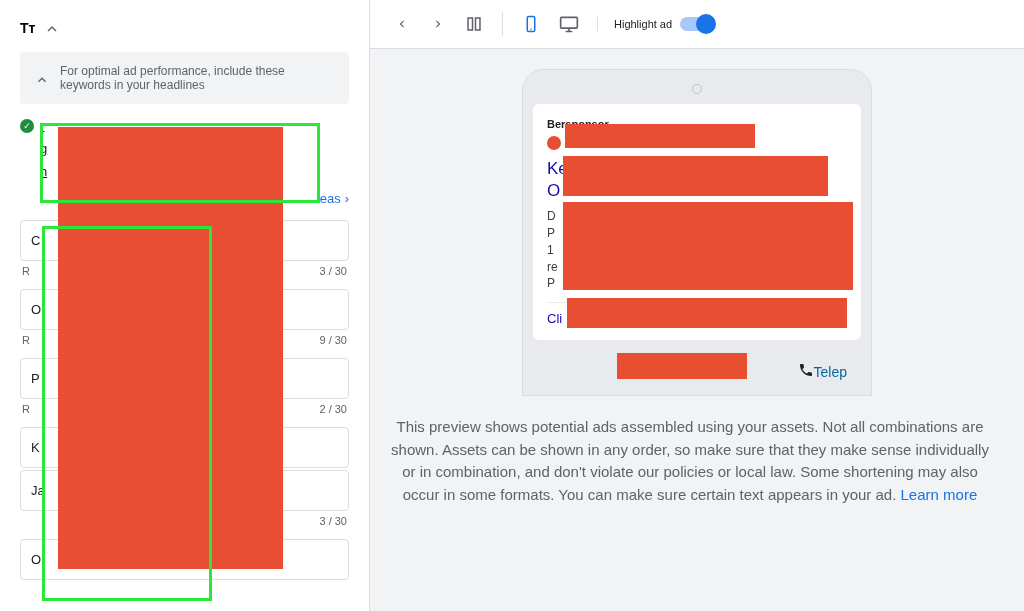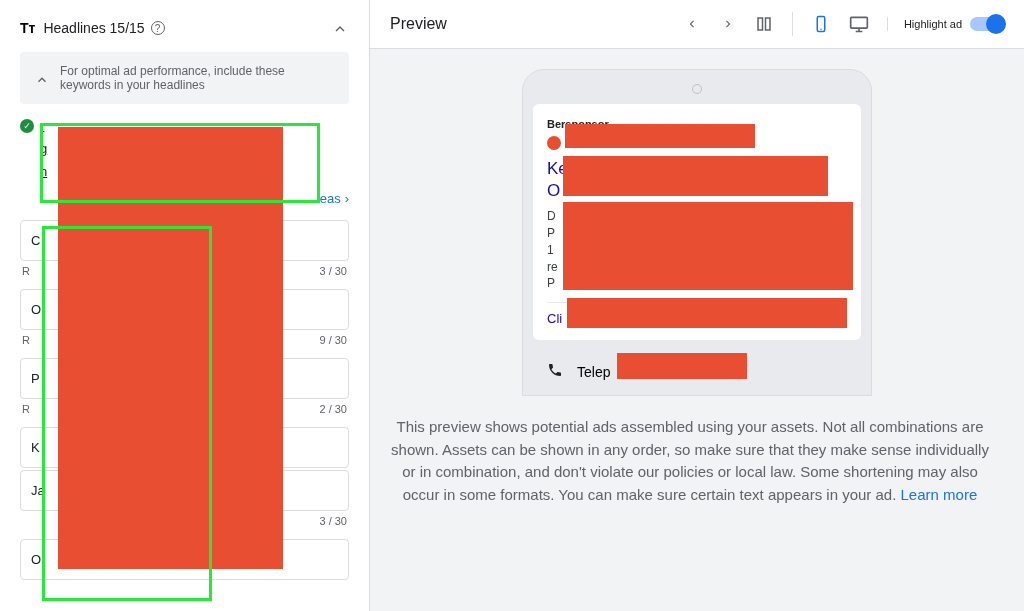--- a/index.html
+++ b/index.html
@@ -208,23 +208,23 @@
     .favicon { width: 14px; height: 14px; border-radius: 50%; background: #e84e31; }
     .ad-title { color: #1a0dab; font-size: 17px; line-height: 1.3; margin-bottom: 6px; }
     .ad-desc { font-size: 12px; color: #3c4043; line-height: 1.4; }
     .ad-sitelink { border-top: 1px solid #e8eaed; margin-top: 10px; padding-top: 8px; color: #1a0dab; font-size: 13px; }
     .call-ext {
       background: #e8eaed;
       border-radius: 6px;
       padding: 14px;
       display: flex;
       align-items: center;
-      gap: 14px;
       font-size: 14px;
-      color: #000000;
+      color: #0369a1;
+      justify-content: flex-end;
     }
     .call-ext .phone-icon { color: #202124; }
     .disclaimer {
       font-size: 15px;
       color: #5f6368;
       line-height: 1.5;
       padding: 20px 0;
       max-width: 600px;
       align-self: flex-start;
       text-align: center;
@@ -232,24 +232,20 @@
     .disclaimer a { color: #1a73e8; text-decoration: none; }
     .green-box-1 { left: 40px; top: 123px; width: 280px; height: 80px; }
     .green-box-2 { left: 42px; top: 226px; width: 170px; height: 375px; }
   </style>
 </head>
 <body>
 
 <div class="left-panel">
   <div class="section-header">
     <span class="tt-icon">Tᴛ</span>
-    <span class="title">
-      <span>Headlines 15/15</span>
-      <span class="help-icon">?</span>
-    </span>
     <span class="chevron">
       <svg width="18" height="18" viewBox="0 0 24 24">
           <path fill="#5f6368" d="M12 8l-6 6 1.4 1.4L12 10.8l4.6 4.6L18 14z"></path>
         </svg>
     </span>
   </div>
 
   <div class="tip-box">
     <span class="chevron-up">
       <svg width="16" height="16" viewBox="0 0 24 24">
@@ -296,21 +292,20 @@
       <div class="headline-group"><input class="headline-input" value="O" style=""></div>
     </div>
 
   <div class="redact-overlay" style="left:58px; top:127px; width:225px; height:442px;"></div>
   <div class="green-box green-box-1"></div>
   <div class="green-box green-box-2"></div>
 </div>
 
 <div class="right-panel">
   <div class="preview-toolbar">
-    <span class="preview-title">Preview</span>
     <div class="nav-arrows">
       <span>
         <svg width="14" height="14" viewBox="0 0 24 24">
             <path fill="#5f6368" d="M15.4 16.6L10.8 12l4.6-4.6L14 6l-6 6 6 6z"></path>
           </svg>
       </span>
       <span>
         <svg width="14" height="14" viewBox="0 0 24 24">
             <path fill="#5f6368" d="M8.6 16.6l4.6-4.6-4.6-4.6L10 6l6 6-6 6z"></path>
           </svg>

